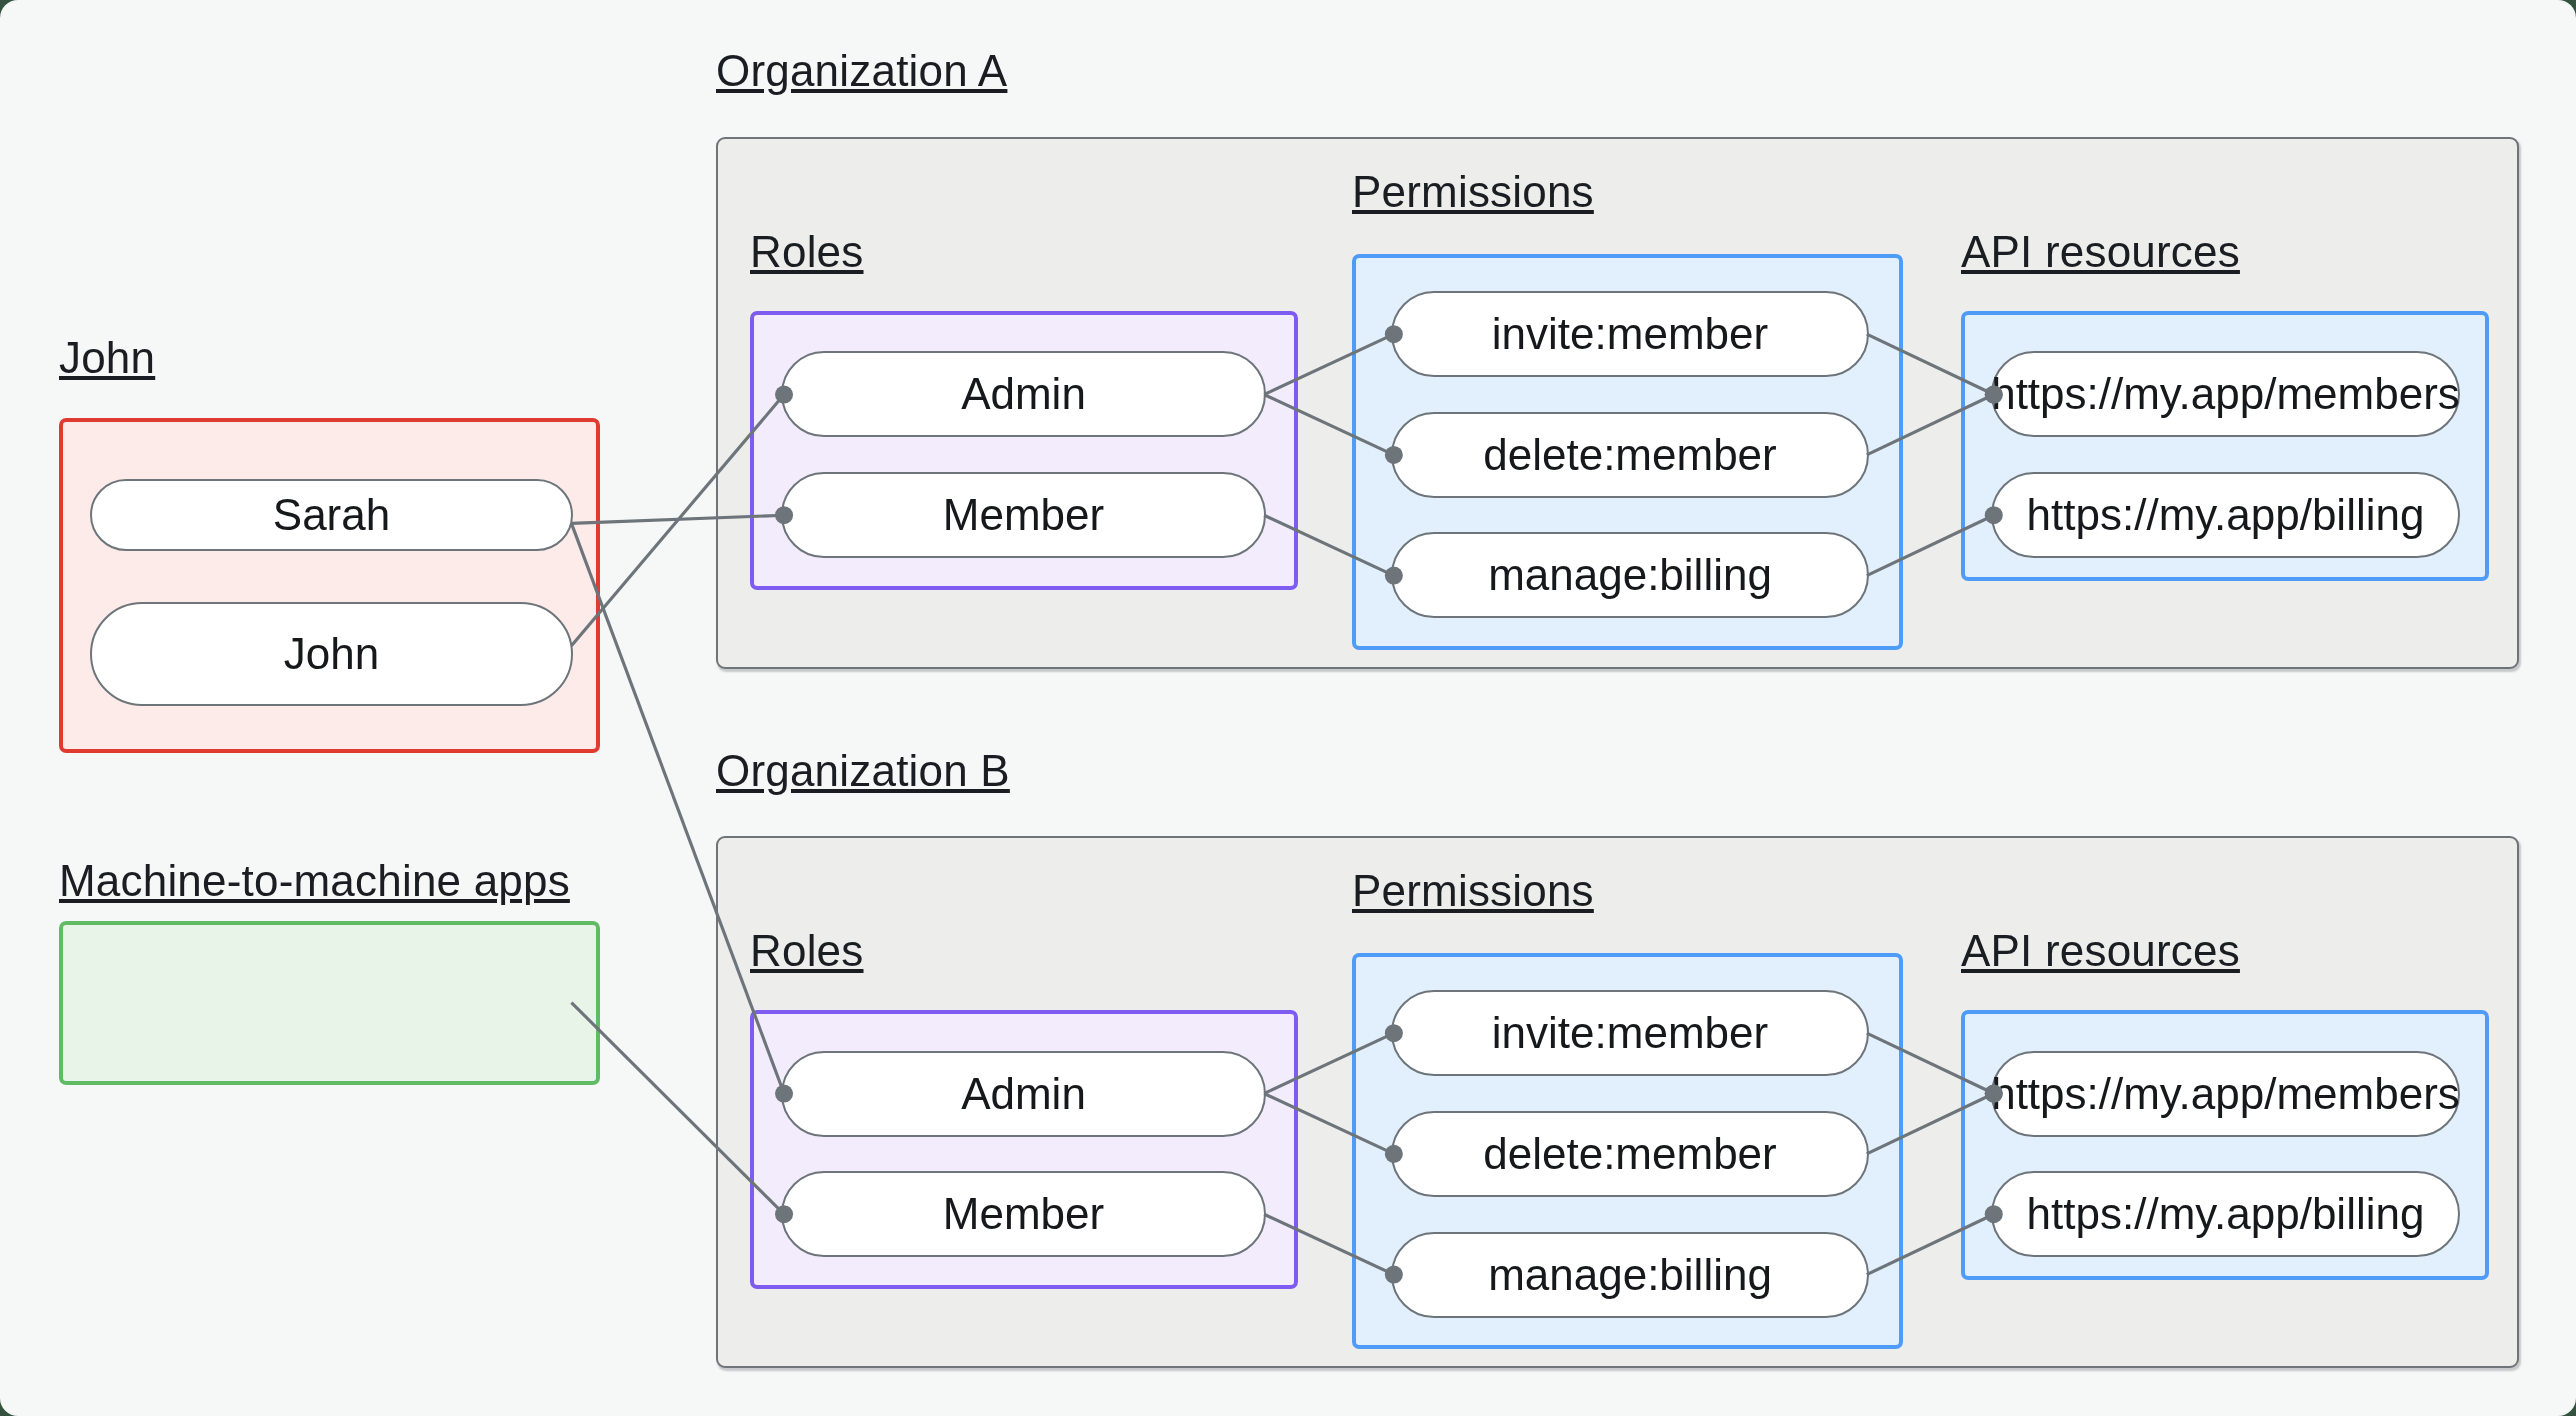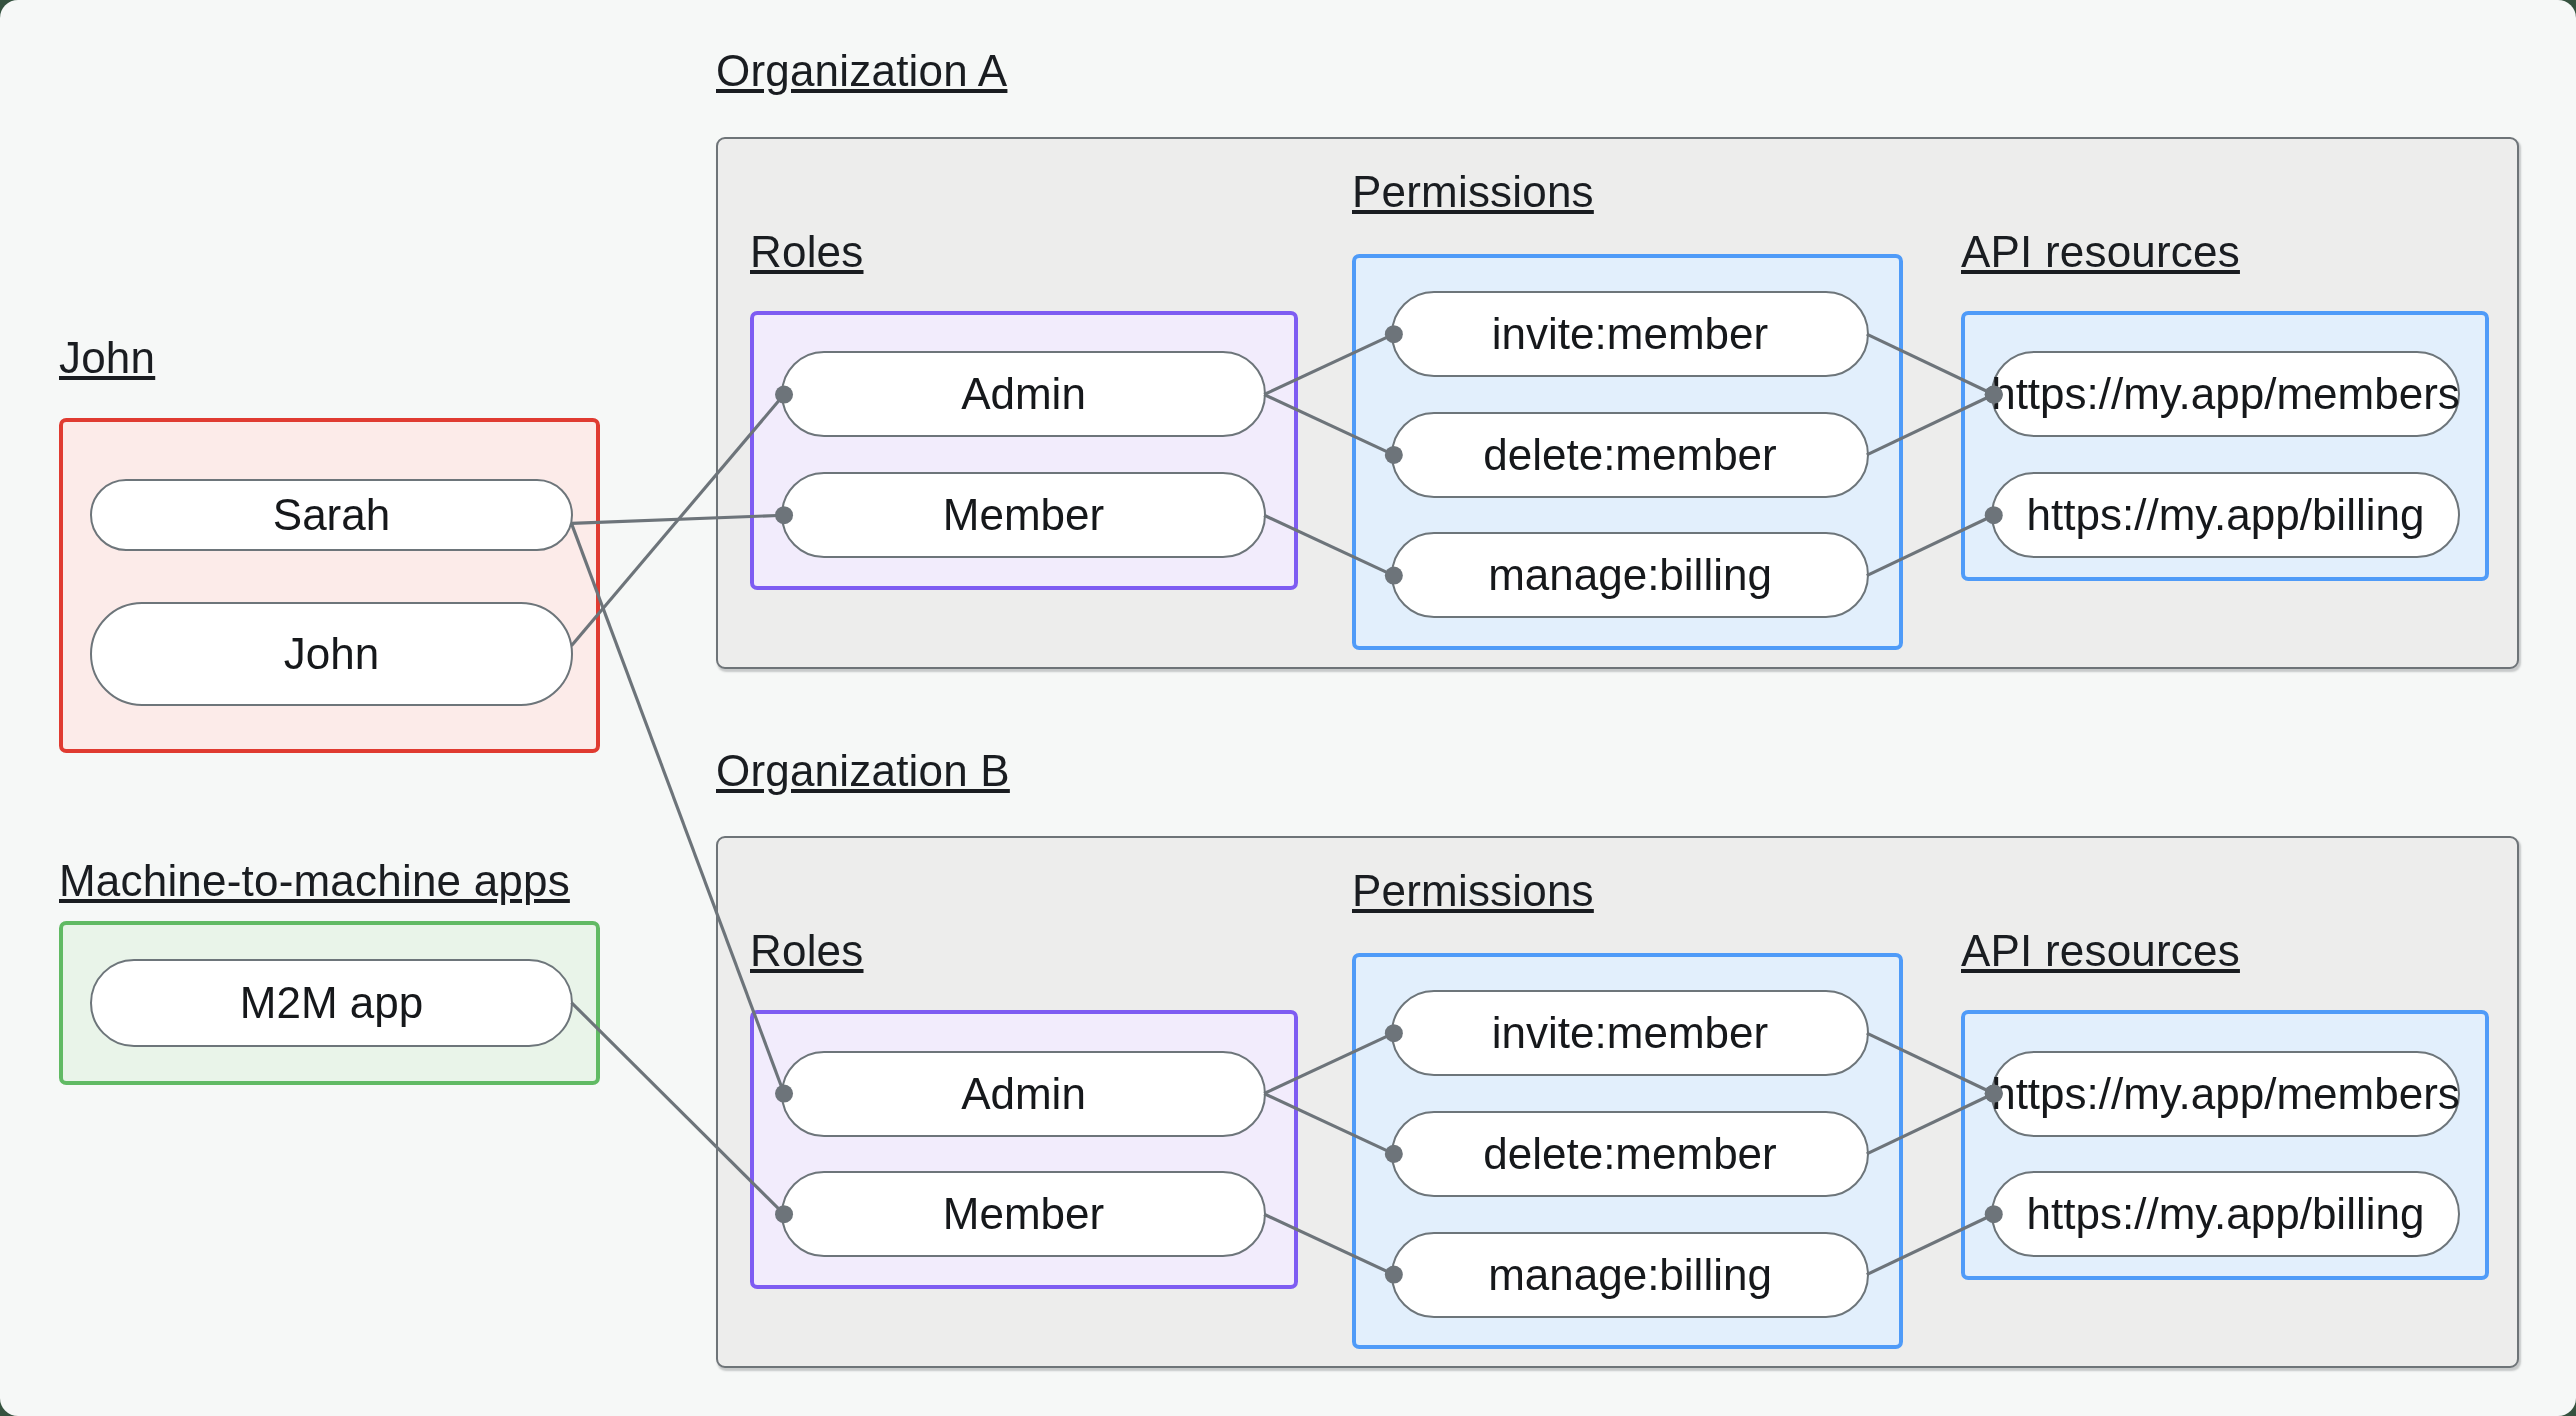--- a/index.html
+++ b/index.html
@@ -44,21 +44,20 @@
 
 <div class="stage">
 
   <div class="lbl" style="left:59px; top:337px">John</div>
   <div class="box users" style="left:59px; top:418px; width:541px; height:335px"></div>
   <div class="pill" style="left:90px; top:479px; width:483px; height:72px">Sarah</div>
   <div class="pill" style="left:90px; top:602px; width:483px; height:104px">John</div>
 
   <div class="lbl" style="left:59px; top:860px">Machine-to-machine apps</div>
   <div class="box m2m" style="left:59px; top:921px; width:541px; height:164px"></div>
-  <div class="pill" style="left:90px; top:959px; width:483px; height:88px">M2M app</div>
 
   <div class="lbl" style="left:716px; top:50px">Organization A</div>
   <div class="box org" style="left:716px; top:137px; width:1803px; height:532px"></div>
 
   <div class="lbl" style="left:750px; top:231px">Roles</div>
   <div class="box roles" style="left:750px; top:311px; width:548px; height:279px"></div>
   <div class="pill" style="left:781px; top:351px; width:485px; height:86px">Admin</div>
   <div class="pill" style="left:781px; top:472px; width:485px; height:86px">Member</div>
 
   <div class="lbl" style="left:1352px; top:171px">Permissions</div>

